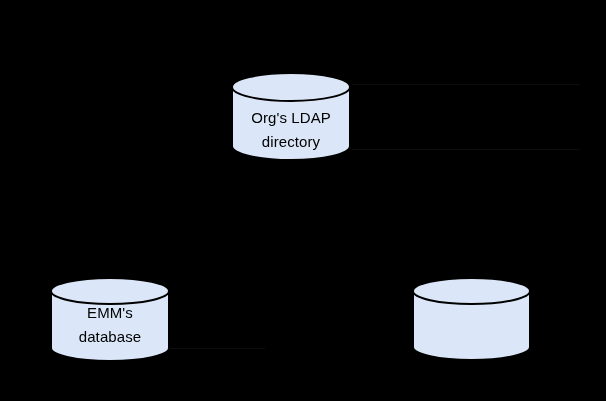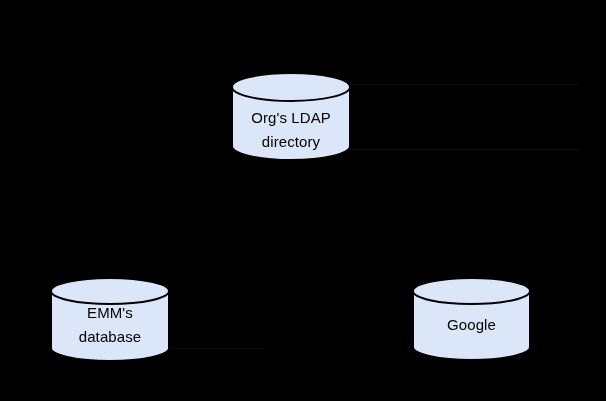--- a/index.html
+++ b/index.html
@@ -75,16 +75,15 @@
     </svg>
     <div class="node-label">Org's LDAP
 directory</div>
   </div>
 
   <div class="node" id="node-google">
     <svg width="119" height="84" viewBox="0 0 119 84">
       <path d="M1,14 A58.5,13 0 0 1 118,14 L118,70 A58.5,13 0 0 1 1,70 Z" stroke-width="2" stroke-linejoin="round" stroke="#000000" fill="#dbe7f8"></path>
       <ellipse cx="59.5" cy="14" rx="58.5" ry="13" stroke-width="2" stroke="#000000" fill="#dbe7f8"></ellipse>
     </svg>
-    <div class="node-label">Google</div>
   </div>
 
 </div>
 
 </body></html>

